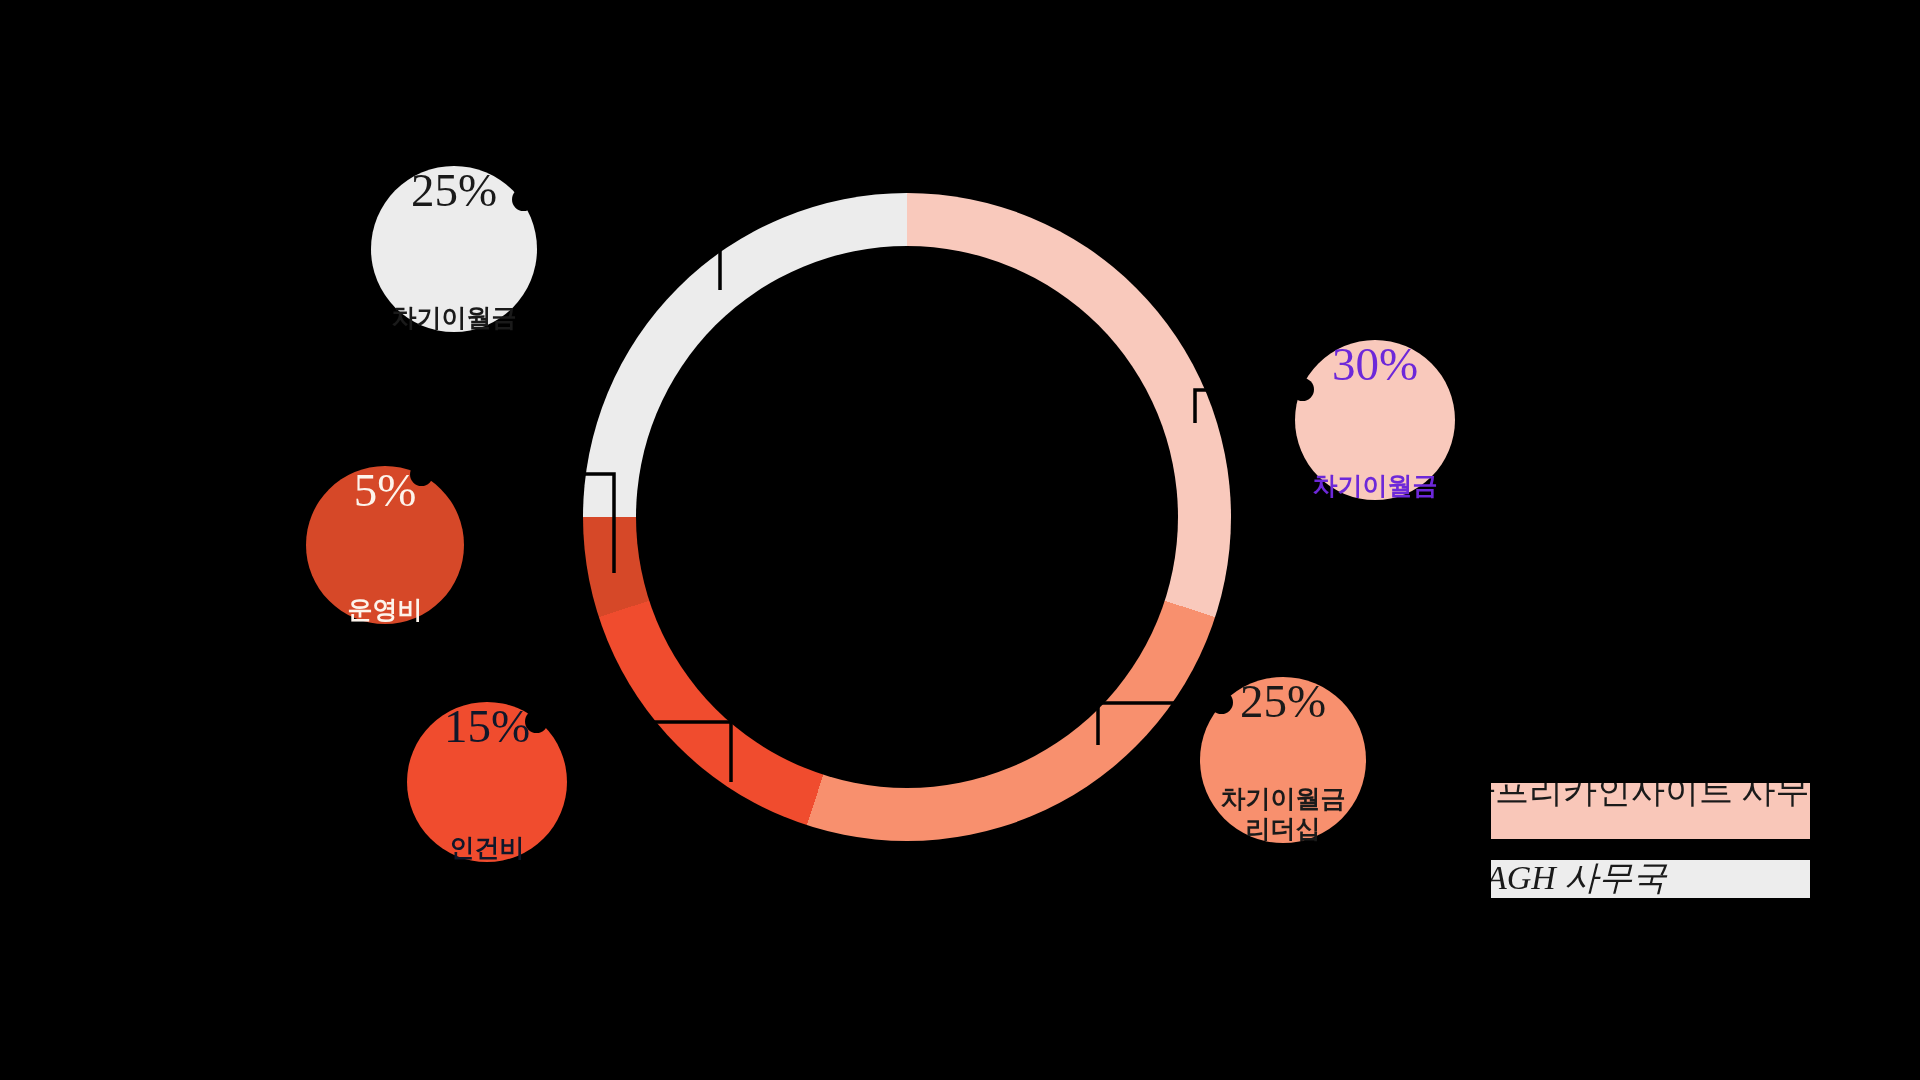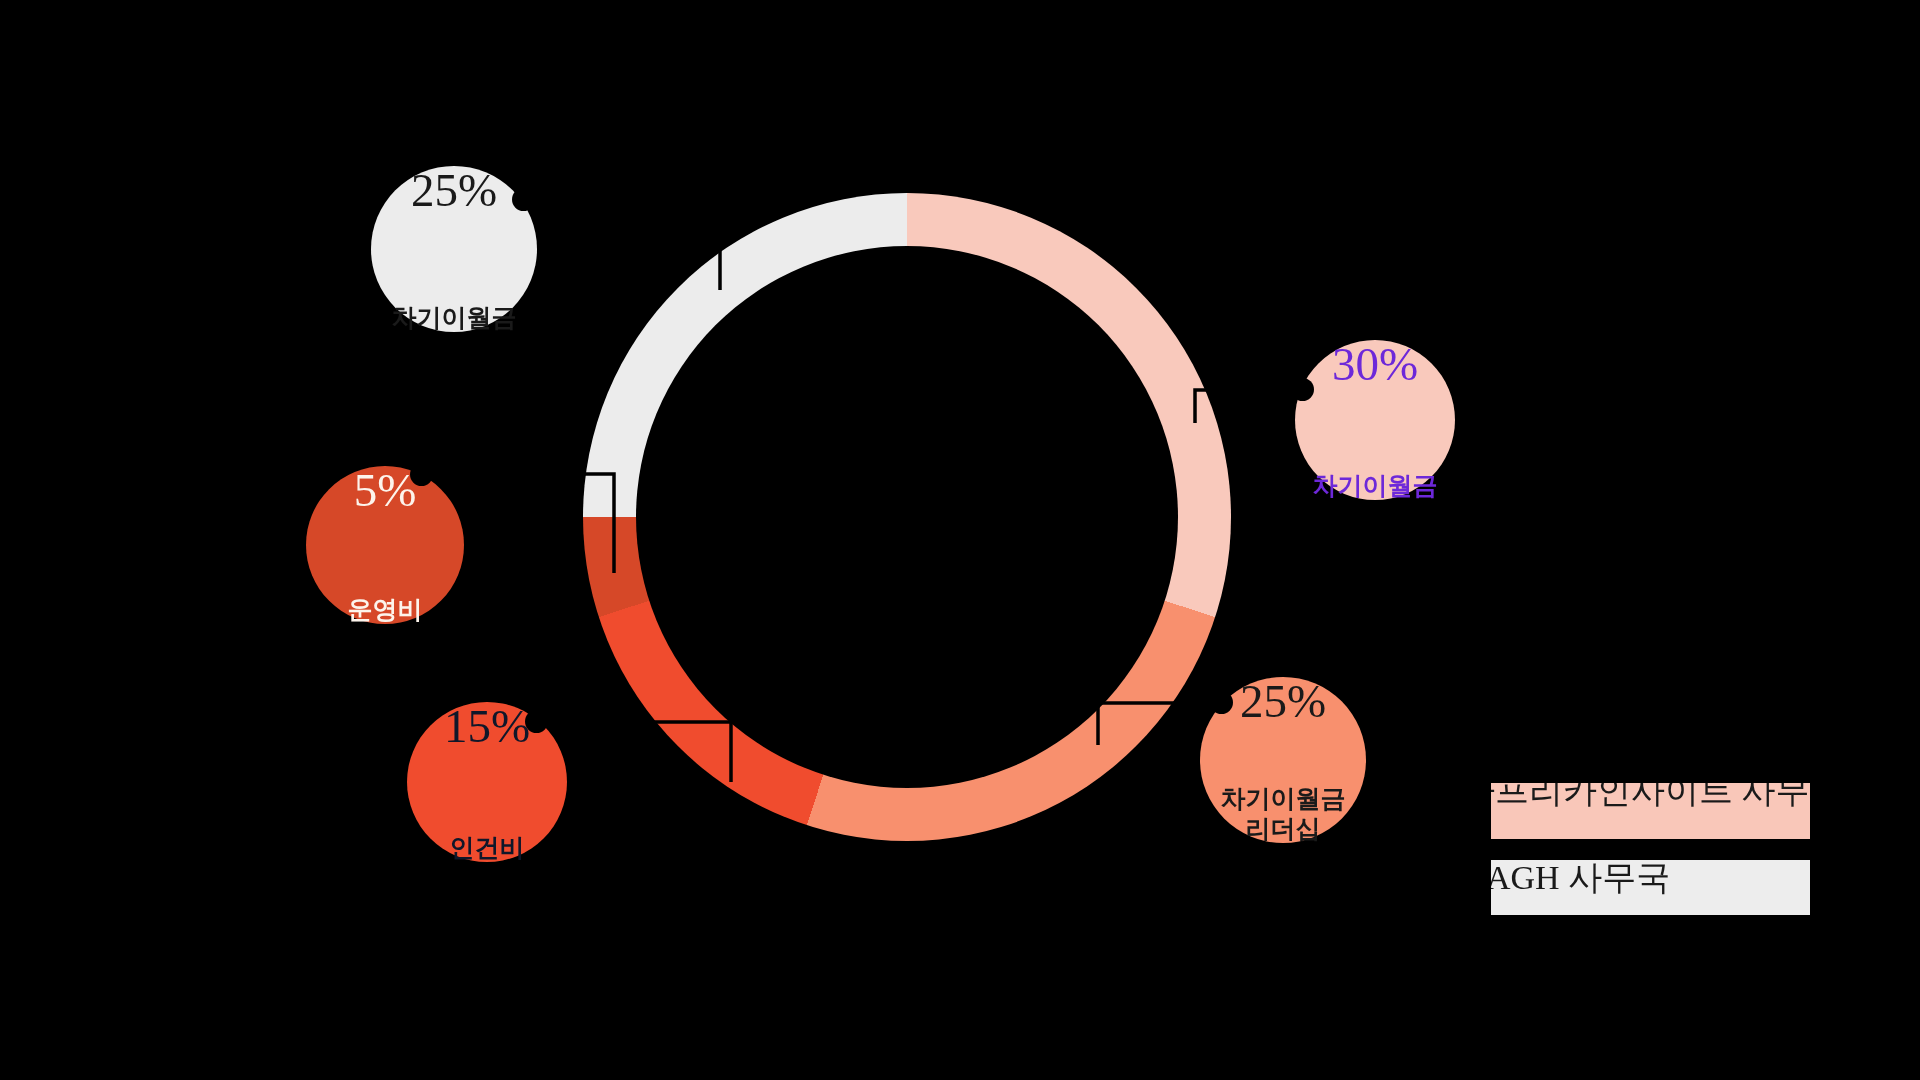--- a/index.html
+++ b/index.html
@@ -92,21 +92,21 @@
     overflow: hidden;
     color: #1A1A1A;
     font-size: 34px;
   }
   .legend-item .legend-label {
     position: absolute;
     white-space: nowrap;
   }
   .li1 { height: 56px; margin-bottom: 21px; }
   .li1 .legend-label { left: -30px; top: -15px; }
-  .li2 { height: 55px; }
+  .li2 { height: 38px; font-style: italic; }
   .li2 .legend-label { left: -5px; top: -5px; }
 </style>
 </head>
 <body>
 
 <div class="stage">
 
   <div class="donut" id="donut" style="background: conic-gradient(rgb(249, 201, 188) 0deg, rgb(249, 201, 188) 108deg, rgb(248, 144, 110) 108deg, rgb(248, 144, 110) 198deg, rgb(240, 76, 46) 198deg, rgb(240, 76, 46) 252deg, rgb(214, 72, 40) 252deg, rgb(214, 72, 40) 270deg, rgb(236, 236, 236) 270deg, rgb(236, 236, 236) 360deg);"></div>
   <div class="hole"></div>
 

